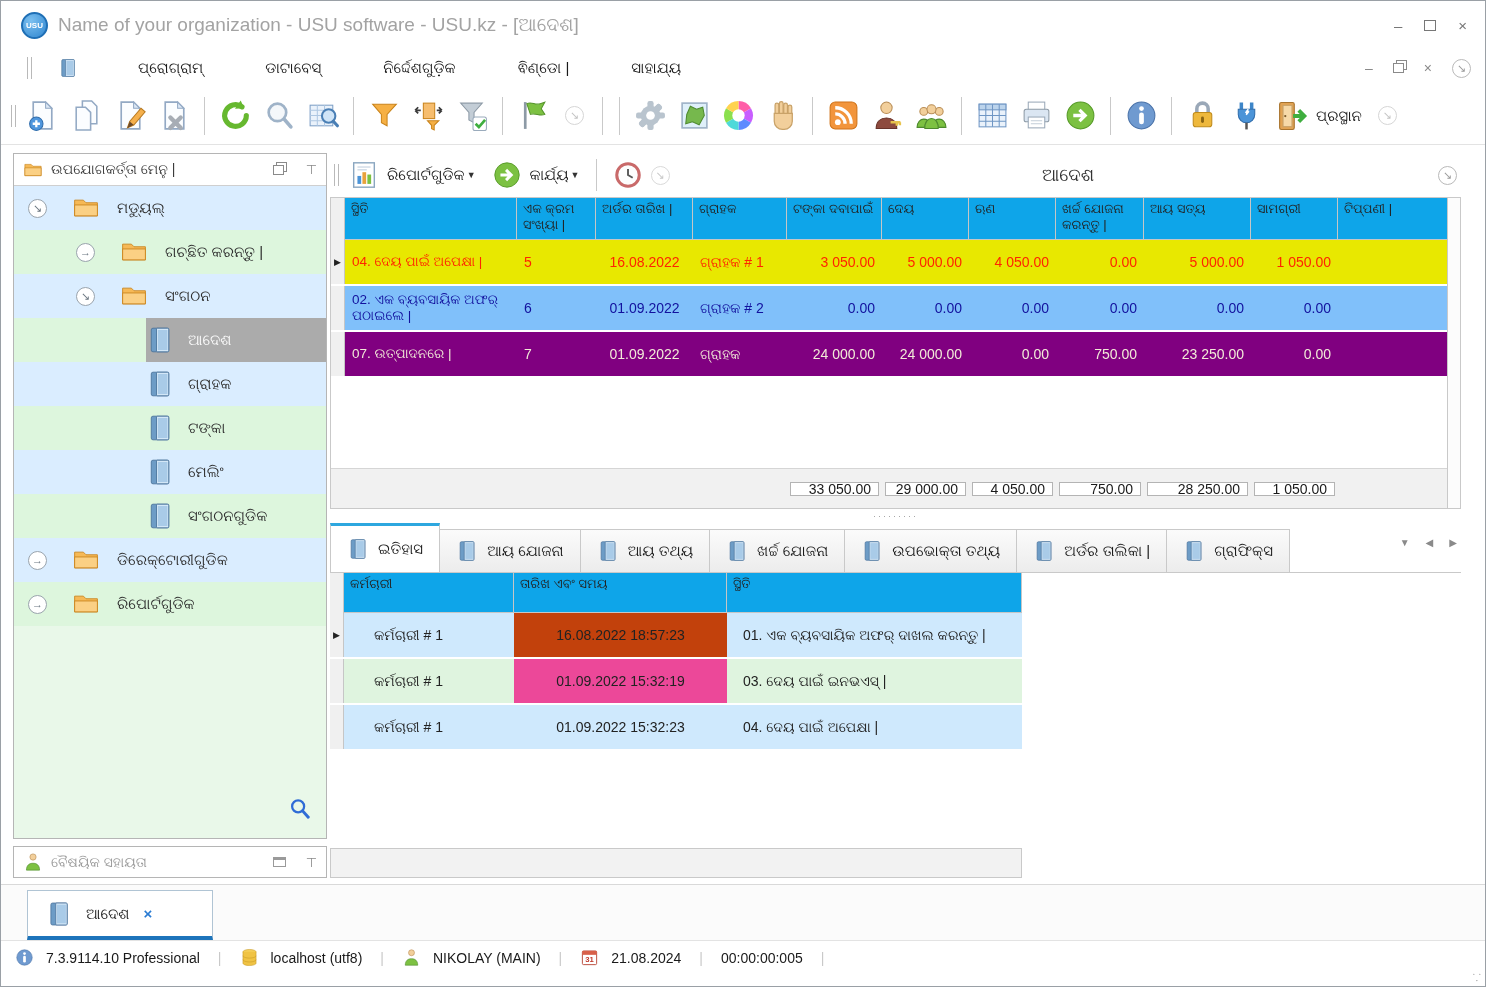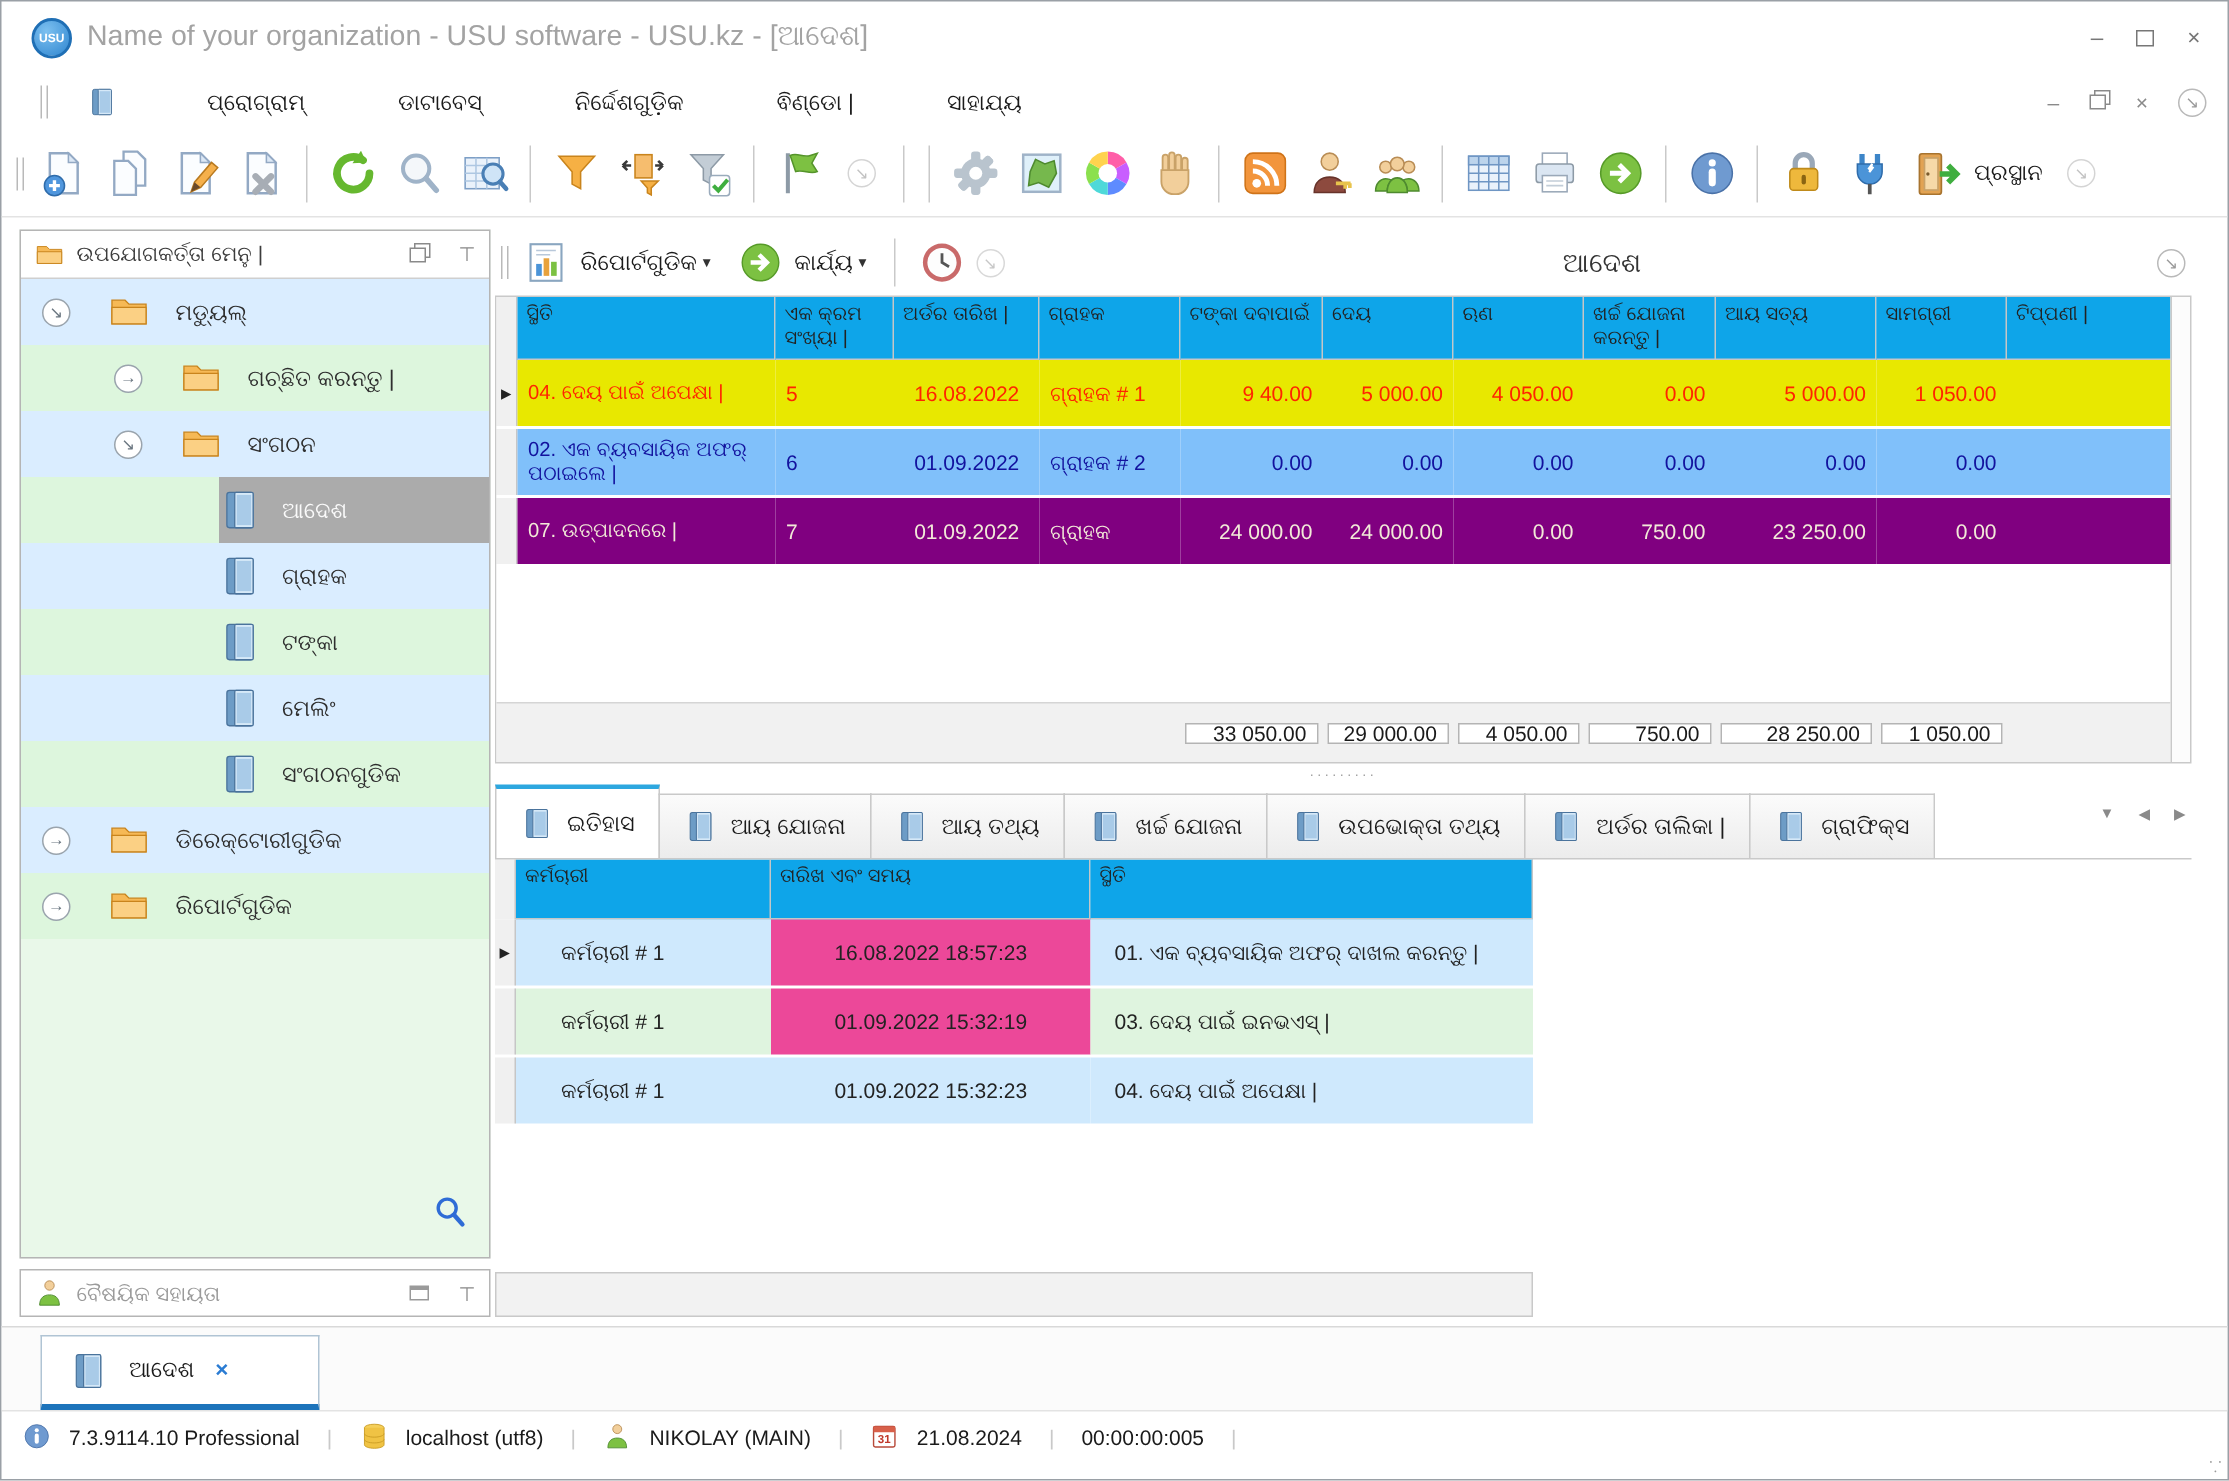--- a/index.html
+++ b/index.html
@@ -569,21 +569,21 @@
             <div class="hcell">ଆୟ ସତ୍ୟ</div>
             <div class="hcell">ସାମଗ୍ରୀ</div>
             <div class="hcell">ଟିପ୍ପଣୀ |</div>
           </div>
           <div class="grid-row data-row" style="grid-template-columns: 14px 172px 79px 97px 94px 95px 87px 87px 88px 107px 87px 110px;">
             <div class="mcell" style="background: rgb(240, 240, 240);">▶</div>
             <div class="dcell  wrap" style="background: rgb(232, 232, 0); color: rgb(255, 36, 0);">04. ଦେୟ ପାଇଁ ଅପେକ୍ଷା |</div>
             <div class="dcell " style="background: rgb(232, 232, 0); color: rgb(255, 36, 0);">5</div>
             <div class="dcell al-c" style="background: rgb(232, 232, 0); color: rgb(255, 36, 0);">16.08.2022</div>
             <div class="dcell " style="background: rgb(232, 232, 0); color: rgb(255, 36, 0);">ଗ୍ରାହକ # 1</div>
-            <div class="dcell al-r" style="background: rgb(232, 232, 0); color: rgb(255, 36, 0);">9 40.00</div>
+            <div class="dcell al-r" style="background: rgb(232, 232, 0); color: rgb(255, 36, 0);">3 050.00</div>
             <div class="dcell al-r" style="background: rgb(232, 232, 0); color: rgb(255, 36, 0);">5 000.00</div>
             <div class="dcell al-r" style="background: rgb(232, 232, 0); color: rgb(255, 36, 0);">4 050.00</div>
             <div class="dcell al-r" style="background: rgb(232, 232, 0); color: rgb(255, 36, 0);">0.00</div>
             <div class="dcell al-r" style="background: rgb(232, 232, 0); color: rgb(255, 36, 0);">5 000.00</div>
             <div class="dcell al-r" style="background: rgb(232, 232, 0); color: rgb(255, 36, 0);">1 050.00</div>
             <div class="dcell " style="background: rgb(232, 232, 0); color: rgb(255, 36, 0);"></div>
           </div>
           <div class="grid-row data-row" style="grid-template-columns: 14px 172px 79px 97px 94px 95px 87px 87px 88px 107px 87px 110px;">
             <div class="mcell" style="background: rgb(240, 240, 240);"></div>
             <div class="dcell  wrap" style="background: rgb(128, 192, 250); color: rgb(18, 18, 158);">02. ଏକ ବ୍ୟବସାୟିକ ଅଫର୍ ପଠାଇଲେ |</div>
@@ -727,21 +727,21 @@
       <div id="hist-grid" style="display:flex;flex-direction:column;min-height:0">
           <div class="grid-row" style="grid-template-columns: 14px 170px 213px 295px;">
             <div class="mcell"></div>
             <div class="hcell">କର୍ମଚାରୀ</div>
             <div class="hcell">ତାରିଖ ଏବଂ ସମୟ</div>
             <div class="hcell">ସ୍ଥିତି</div>
           </div>
           <div class="grid-row data-row" style="grid-template-columns: 14px 170px 213px 295px;">
             <div class="mcell" style="background: rgb(240, 240, 240);">▶</div>
             <div class="dcell " style="padding-left: 30px; background: rgb(207, 233, 253);">କର୍ମଚାରୀ # 1</div>
-            <div class="dcell al-c" style="background: #ec4899;">16.08.2022 18:57:23</div>
+            <div class="dcell al-c" style="background: #c2410c;">16.08.2022 18:57:23</div>
             <div class="dcell " style="padding-left: 16px; background: rgb(207, 233, 253);">01. ଏକ ବ୍ୟବସାୟିକ ଅଫର୍ ଦାଖଲ କରନ୍ତୁ |</div>
           </div>
           <div class="grid-row data-row" style="grid-template-columns: 14px 170px 213px 295px;">
             <div class="mcell" style="background: rgb(240, 240, 240);"></div>
             <div class="dcell " style="padding-left: 30px; background: rgb(223, 244, 223);">କର୍ମଚାରୀ # 1</div>
             <div class="dcell al-c" style="background: #ec4899;">01.09.2022 15:32:19</div>
             <div class="dcell " style="padding-left: 16px; background: rgb(223, 244, 223);">03. ଦେୟ ପାଇଁ ଇନଭଏସ୍ |</div>
           </div>
           <div class="grid-row data-row" style="grid-template-columns: 14px 170px 213px 295px;">
             <div class="mcell" style="background: rgb(240, 240, 240);"></div>

